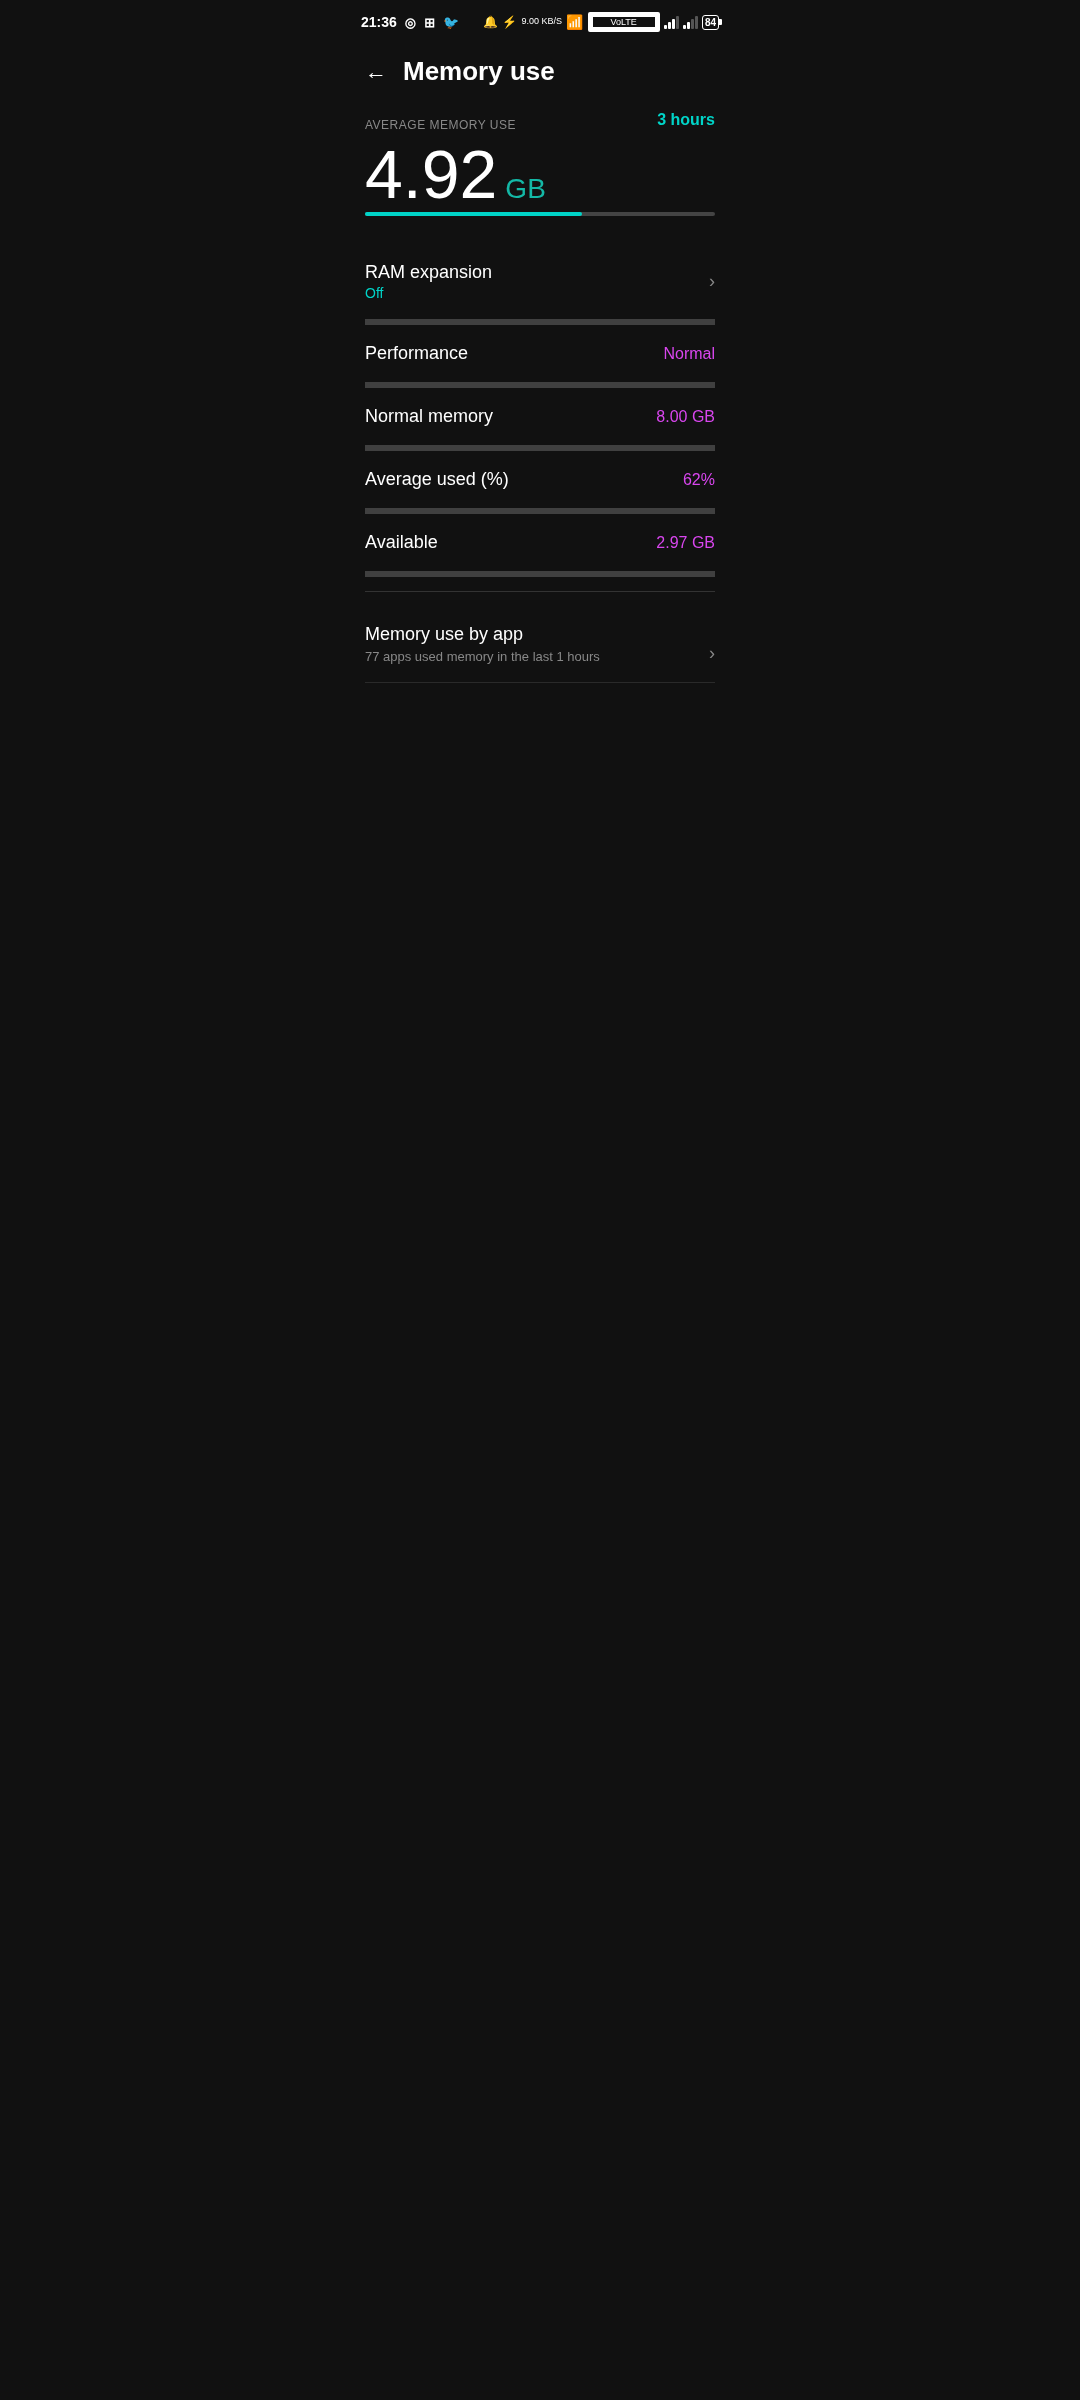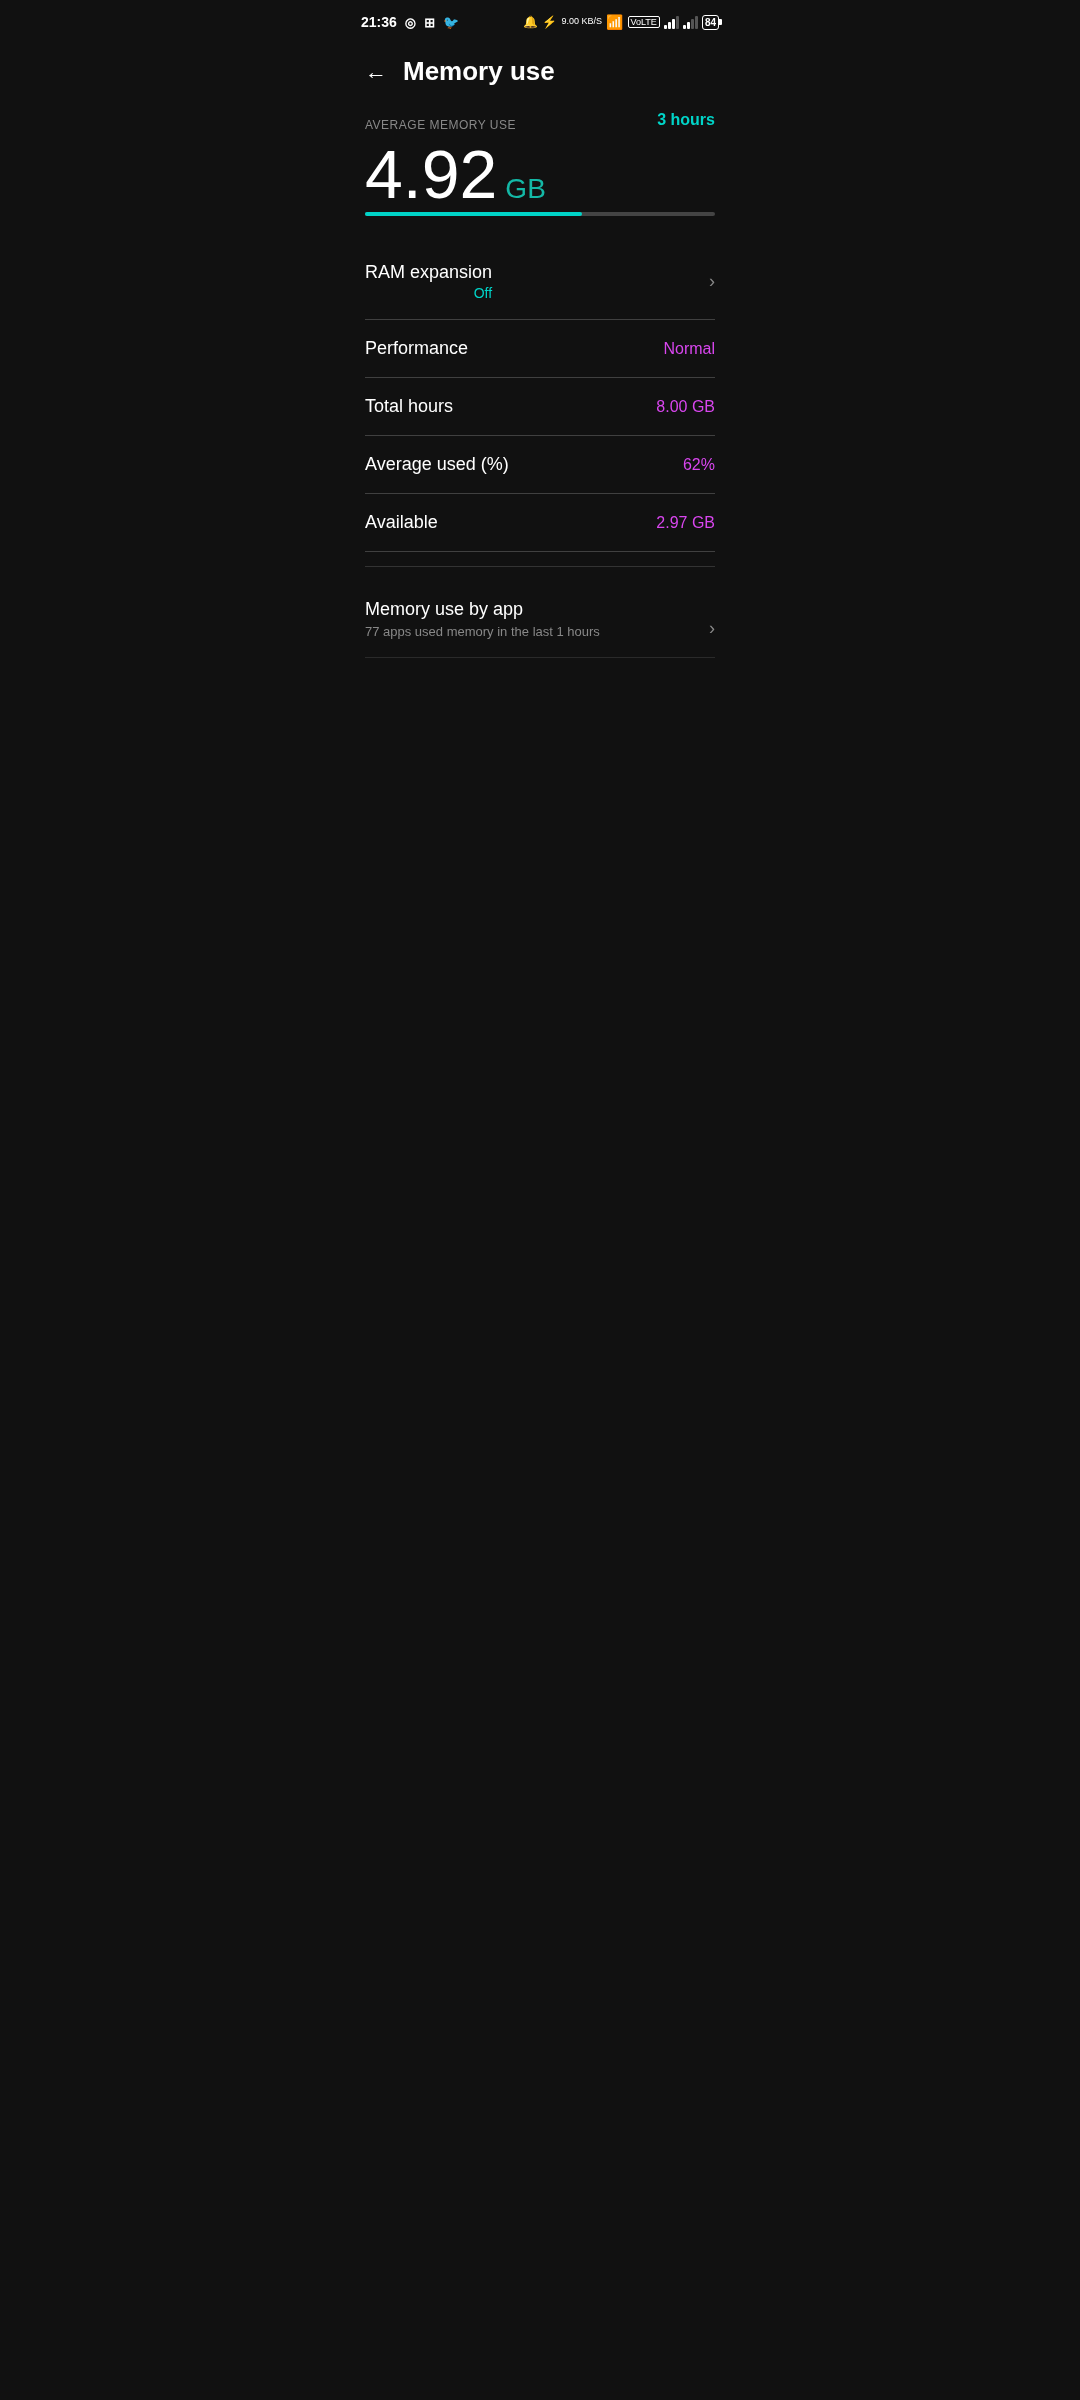--- a/index.html
+++ b/index.html
@@ -158,22 +158,21 @@
       background: #00d4c8;
       border-radius: 2px;
       width: 62%;
     }
 
     .list-item {
       display: flex;
       justify-content: space-between;
       align-items: center;
       padding: 18px 0;
-      border-bottom: 1px solid #404040;
-      text-align: right;
+      border-bottom: 6px solid #404040;
     }
 
     .list-item-left {
       display: flex;
       flex-direction: column;
       gap: 2px;
     }
 
     .list-item-title {
       font-size: 18px;
@@ -252,21 +251,21 @@
     <span style="font-size:13px;">⊞</span>
     <span style="font-size:13px;">🐦</span>
   </div>
   <div class="status-right">
     <span style="font-size:12px;">🔔</span>
     <span style="font-size:12px;">⚡</span>
     <div class="network-speed">
       <span>9.00 KB/S</span>
     </div>
     <span style="font-size:14px;">📶</span>
-    <span style="font-size:9px; border:1px solid #ffffff; padding:0 2px; border-radius:2px;">VoLTE</span>
+    <span style="font-size:9px; border:5px solid #ffffff; padding:0 18px; border-radius:2px;">VoLTE</span>
     <div class="signal-bars">
       <div class="signal-bar" style="height:4px;"></div>
       <div class="signal-bar" style="height:7px;"></div>
       <div class="signal-bar" style="height:10px;"></div>
       <div class="signal-bar" style="height:13px; background:#555;"></div>
     </div>
     <div class="signal-bars">
       <div class="signal-bar" style="height:4px;"></div>
       <div class="signal-bar" style="height:7px;"></div>
       <div class="signal-bar" style="height:10px; background:#555;"></div>
@@ -313,21 +312,21 @@
     <div class="list-item-left">
       <span class="list-item-title">Performance</span>
     </div>
     <div class="list-item-right">
       <span class="list-item-value">Normal</span>
     </div>
   </div>
 
   <div class="list-item">
     <div class="list-item-left">
-      <span class="list-item-title">Total hours</span>
+      <span class="list-item-title">Normal memory</span>
     </div>
     <div class="list-item-right">
       <span class="list-item-value">8.00 GB</span>
     </div>
   </div>
 
   <div class="list-item">
     <div class="list-item-left">
       <span class="list-item-title">Average used (%)</span>
     </div>

